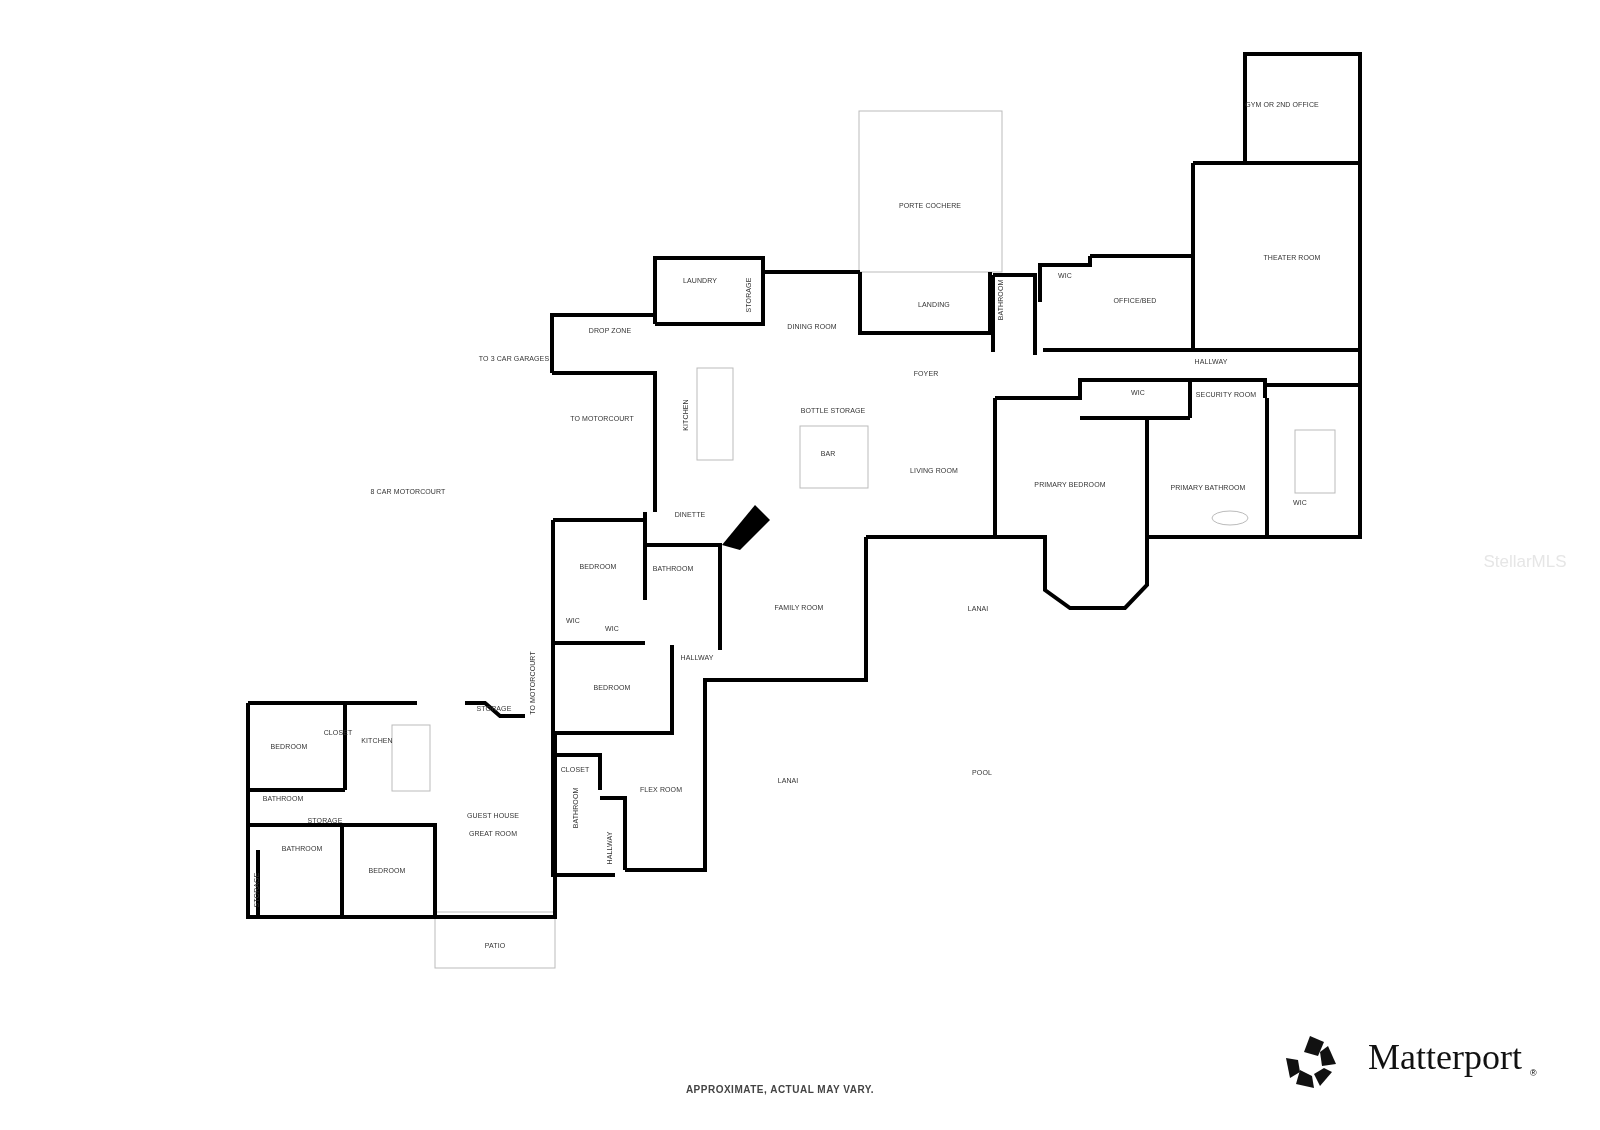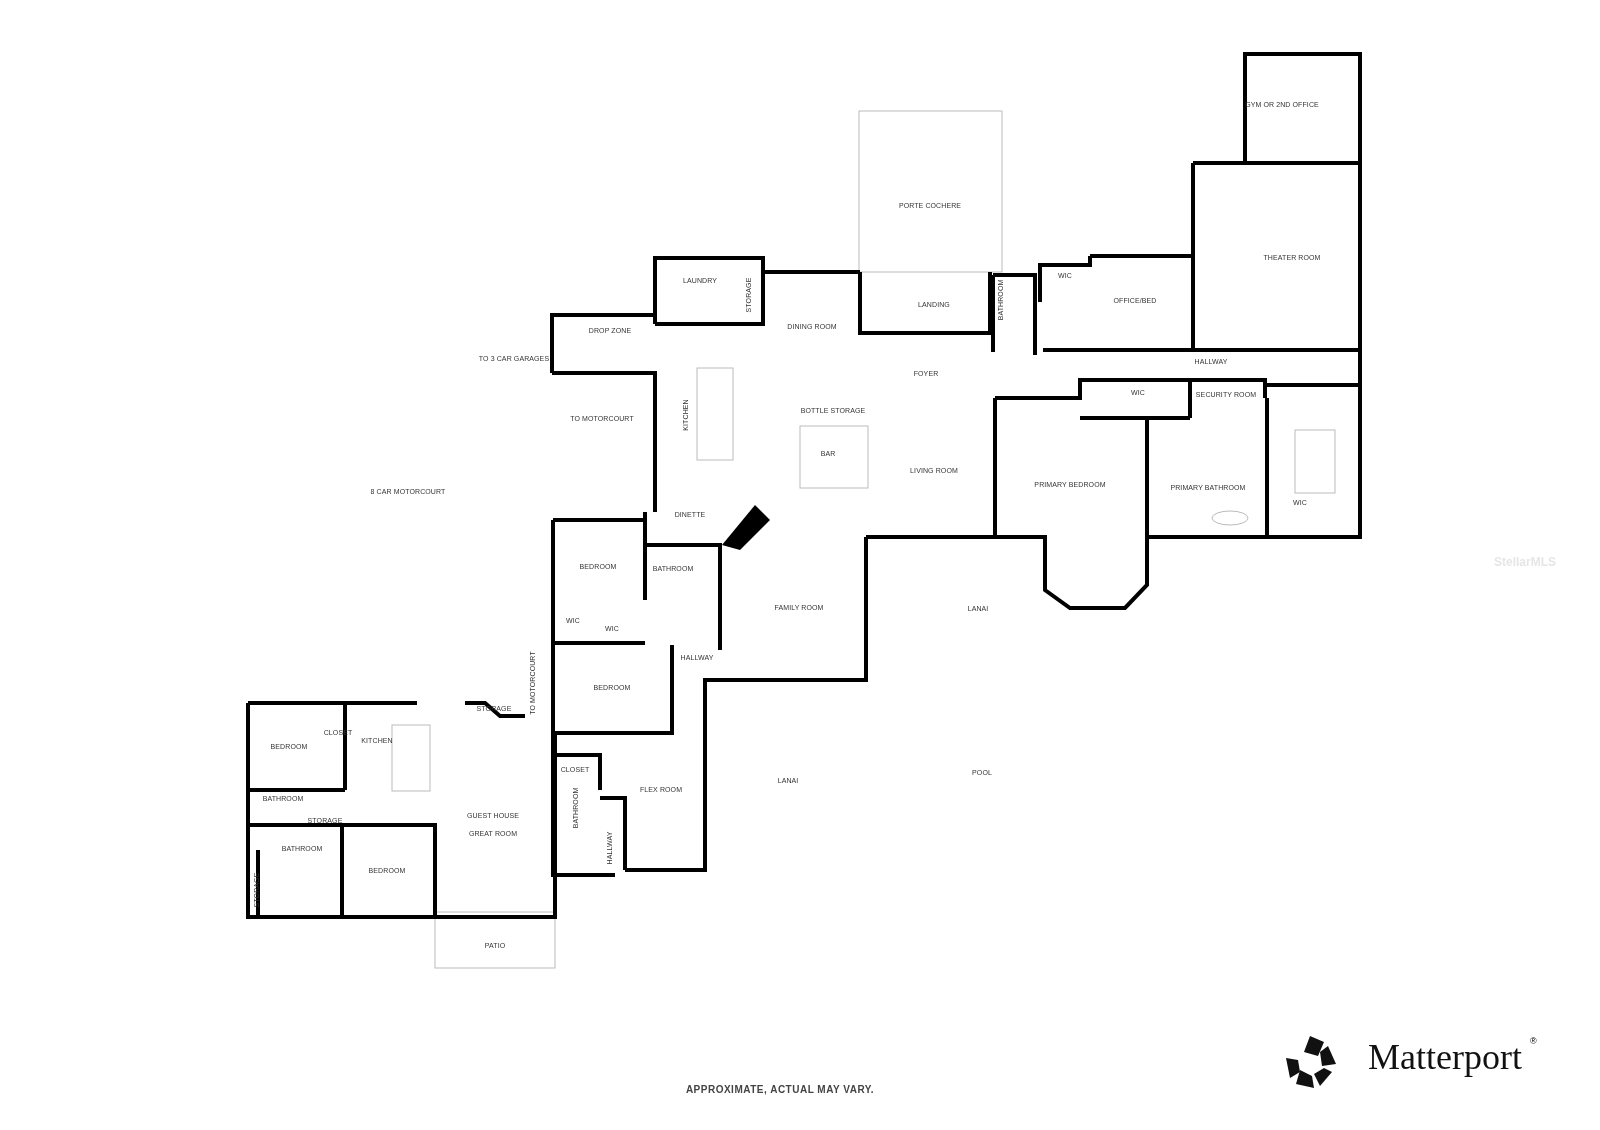--- a/index.html
+++ b/index.html
@@ -1,24 +1,24 @@
 <!DOCTYPE html>
 <html><head>
 <meta charset="utf-8">
 <style>
   html, body { margin:0; padding:0; background:#ffffff; }
   body { width:1600px; height:1130px; position:relative; overflow:hidden; font-family:"Liberation Sans", sans-serif; }
   #plan { position:absolute; left:0; top:0; }
   .lbl { position:absolute; font-family:"Liberation Sans", sans-serif; font-size:7px; color:#333; white-space:nowrap; transform:translate(-50%,-50%); letter-spacing:0.1px; }
   .lbl.v { transform:translate(-50%,-50%) rotate(-90deg); }
   .footer { position:absolute; left:780px; top:1084px; transform:translateX(-50%); font-size:10px; color:#444; letter-spacing:0.5px;font-weight:bold; }
-  .brand { position:absolute; left:1300px; top:1036px; display:flex; align-items:flex-start; gap:8px; }
+  .brand { position:absolute; left:1300px; top:1036px; display:flex; align-items:flex-end; gap:8px; }
   .brand-name { font-family:"Liberation Serif", serif; font-size:36px; color:#111; }
   .brand-reg { font-size:9px; vertical-align:top; }
-  .watermark { position:absolute; left:1525px; top:562px; transform:translate(-50%,-50%); font-size:12px; color:#e6e6e6; font-weight:bold; }
+  .watermark { position:absolute; left:1525px; top:562px; transform:translate(-50%,-50%); font-size:17px; color:#e6e6e6; font-weight:normal; }
 </style>
 </head>
 <body>
 
 <svg id="plan" width="1600" height="1130" viewBox="0 0 1600 1130" xmlns="http://www.w3.org/2000/svg">
   <g fill="none" stroke="#bbb" stroke-width="1">
 
     <rect x="859" y="111" width="143" height="161"></rect>
 
     <rect x="435" y="912" width="120" height="56"></rect>

